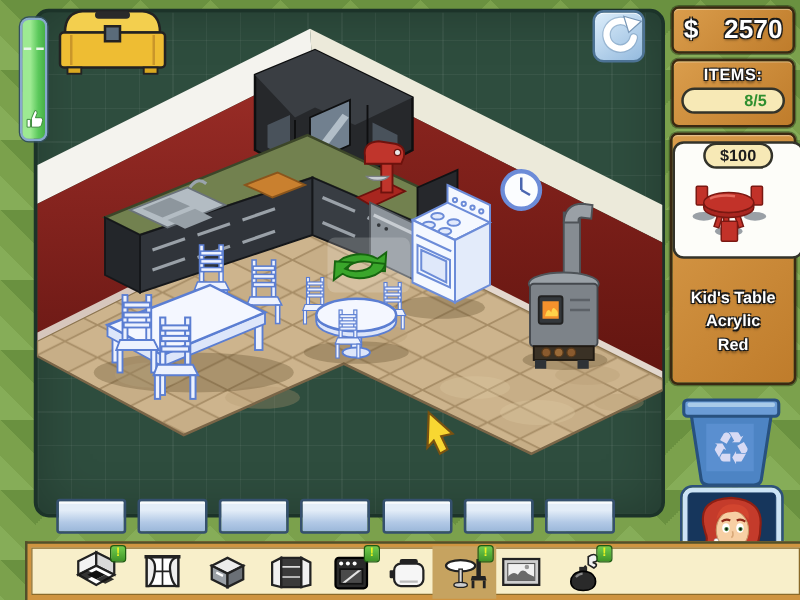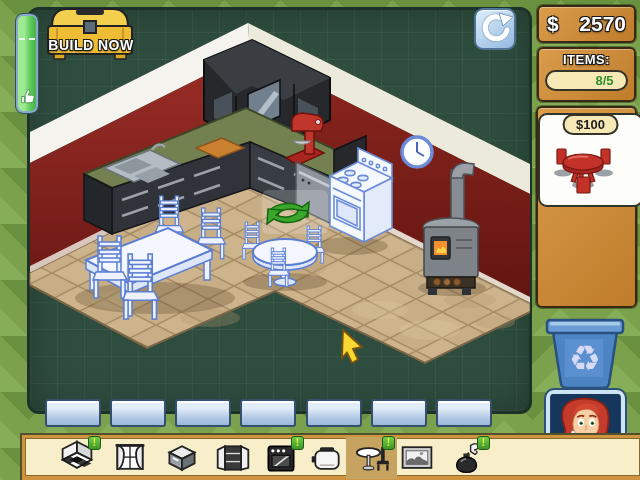--- a/index.html
+++ b/index.html
@@ -286,21 +286,20 @@
     <svg width="96" height="62" viewBox="0 0 96 62">
       <path d="M10,22 q0,-16 14,-17 l48,0 q14,1 14,17 z" fill="#f3cf4e" stroke="#222" stroke-width="2"></path>
       <rect x="34" y="5" width="28" height="6" rx="3" fill="#2a2a2a"></rect>
       <rect x="6" y="22" width="84" height="28" rx="3" fill="#eebd33" stroke="#222" stroke-width="2"></rect>
       <line x1="15" y1="24" x2="15" y2="48" stroke="#c9962a" stroke-width="2"></line>
       <line x1="81" y1="24" x2="81" y2="48" stroke="#c9962a" stroke-width="2"></line>
       <rect x="42" y="17" width="12" height="12" fill="#5a6b7a" stroke="#222" stroke-width="2"></rect>
       <rect x="12" y="50" width="11" height="5" fill="#d9a820" stroke="#222" stroke-width="1.5"></rect>
       <rect x="73" y="50" width="11" height="5" fill="#d9a820" stroke="#222" stroke-width="1.5"></rect>
     </svg>
-    <div class="lbl outline">BUILD NOW</div>
   </div>
 
   <div id="rotate-btn">
     <svg width="38" height="38" viewBox="0 0 38 38">
       <path d="M28,10 A11,11 0 1 0 31,20" fill="none" stroke="#7897b7" stroke-width="7" stroke-linecap="round" opacity="0.5"></path>
       <path d="M28,10 A11,11 0 1 0 31,20" fill="none" stroke="#ffffff" stroke-width="5" stroke-linecap="round"></path>
       <polygon points="23,3 37,7 27,16" fill="#fff" stroke="#7897b7" stroke-width="1"></polygon>
     </svg>
   </div>
 
@@ -326,20 +325,25 @@
             <rect x="53" y="10" width="9" height="15" rx="1"></rect>
           <rect x="31" y="33" width="4" height="12"></rect>
             <rect x="25" y="32" width="4" height="11" transform="rotate(18 27 37)"></rect>
           <rect x="41" y="32" width="4" height="11" transform="rotate(-18 43 37)"></rect>
           <path d="M15,23 a20,8 0 0 0 40,0 v4 a20,8 0 0 1 -40,0 z" fill="#a82620"></path>
           <ellipse cx="35" cy="23" rx="20" ry="8"></ellipse>
           <rect x="29" y="38" width="13" height="16" rx="1"></rect>
         </g>
         <path d="M20,20 a15,5 0 0 1 20,-2" fill="none" stroke="#e46a5e" stroke-width="2"></path>
       </svg>
+    </div>
+    <div id="card-text">
+      <div class="nm outline">Kid's Table</div>
+      <div class="sub outline">Acrylic</div>
+      <div class="sub outline">Red</div>
     </div>
   </div>
 
   <div id="recycle-bin">
     <svg width="88" height="80" viewBox="0 0 88 80">
       <path d="M12,20 L76,20 L68,72 Q67,76 62,76 L26,76 Q21,76 20,72 Z" fill="#4d84c4" stroke="#28517f" stroke-width="2.5"></path>
       <rect x="24" y="27" width="38" height="38" fill="#5a8fd0"></rect>
       <rect x="6" y="8" width="76" height="13" rx="3" fill="#6b9cd6" stroke="#28517f" stroke-width="2.5"></rect>
       <rect x="9" y="10" width="70" height="3.5" rx="1.5" fill="#a9cbe9"></rect>
       <text x="44" y="59" font-size="36" text-anchor="middle" fill="#d7daf4">♻</text>

